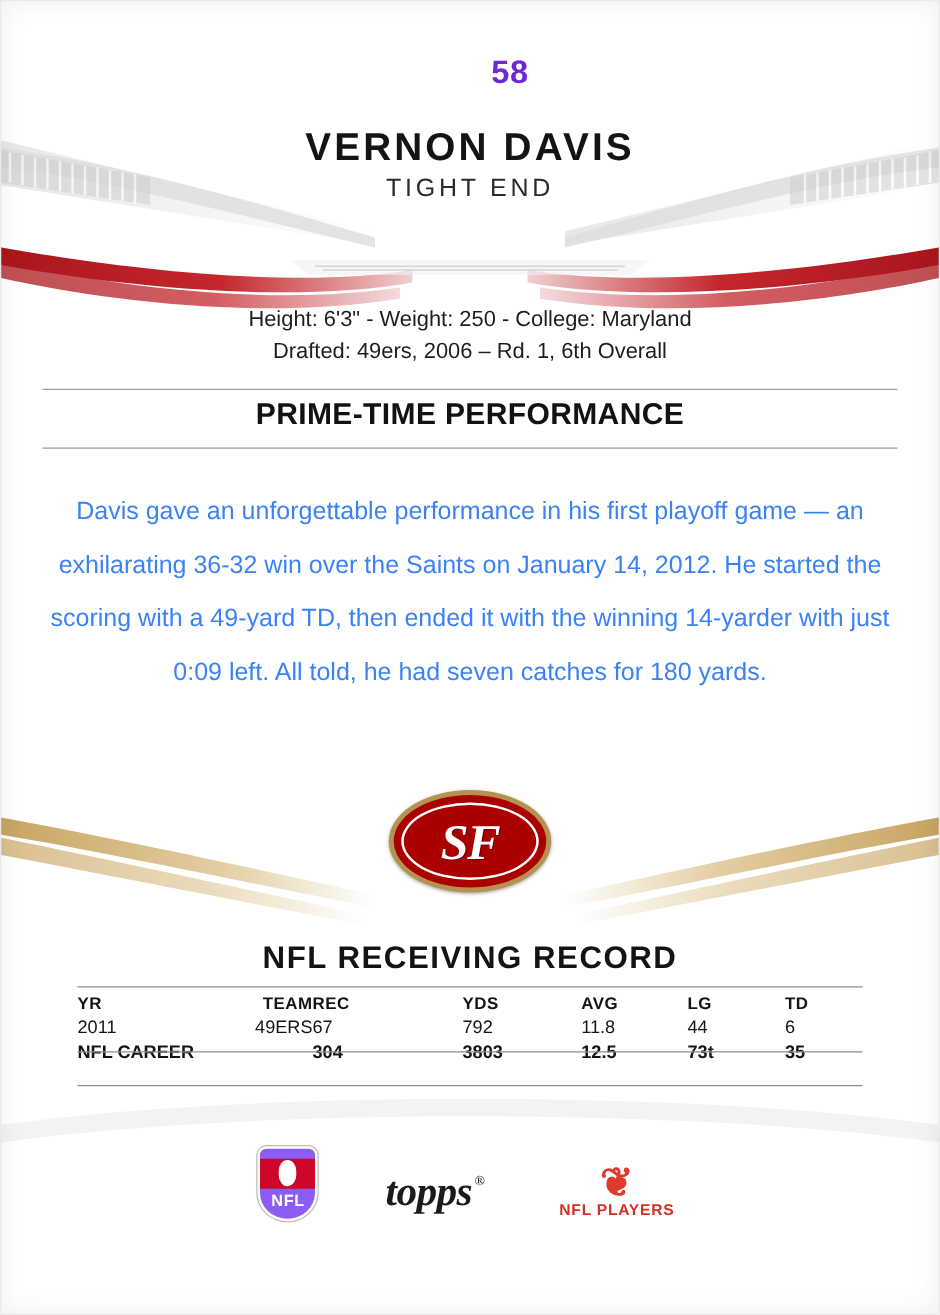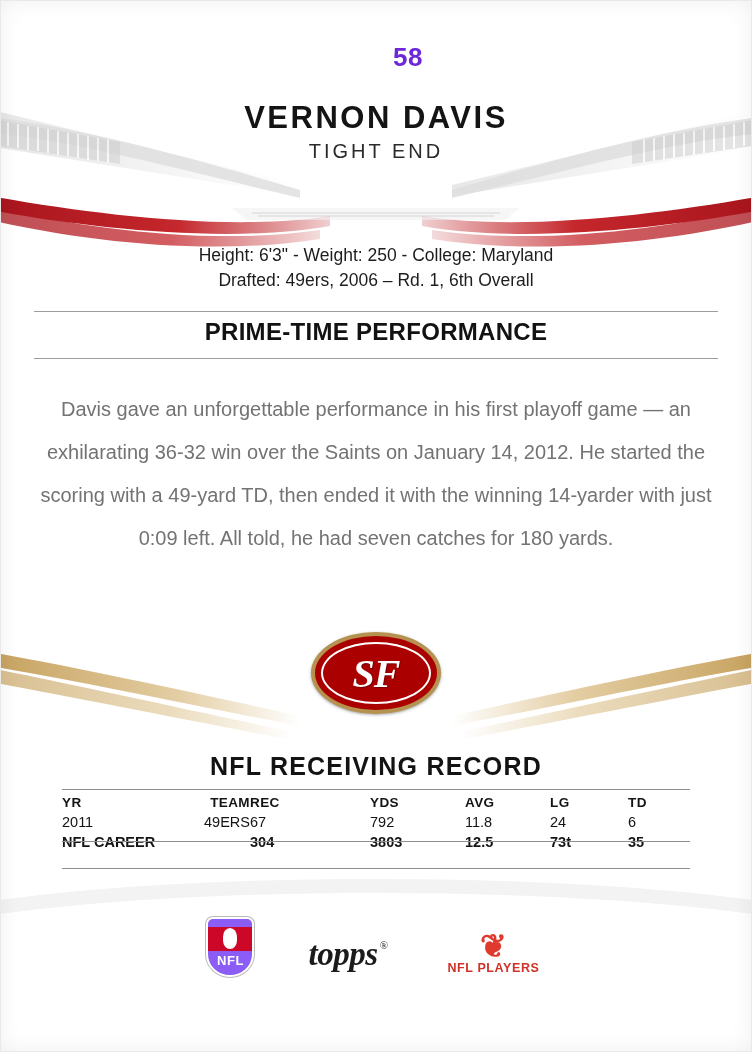--- a/index.html
+++ b/index.html
@@ -118,21 +118,21 @@
   }
 
   .blurb {
     position: absolute;
     top: 388px;
     left: 30px;
     width: 692px;
     text-align: center;
     font-size: 20px;
     line-height: 43px;
-    color: #737373;
+    color: #3b82f6;
   }
 
   
   .logo-wrap {
     position: absolute;
     top: 632px;
     left: 311px;
     width: 130px;
     height: 82px;
   }
@@ -473,21 +473,21 @@
           <th class="col-td">TD</th>
         </tr>
       </thead>
       <tbody>
         <tr>
           <td class="col-yr">2011</td>
           <td class="col-team">49ERS</td>
           <td class="col-rec">67</td>
           <td class="col-yds">792</td>
           <td class="col-avg">11.8</td>
-          <td class="col-lg">24</td>
+          <td class="col-lg">44</td>
           <td class="col-td">6</td>
         </tr>
         <tr class="career">
           <td class="col-yr" colspan="2">NFL CAREER</td>
           <td class="col-rec">304</td>
           <td class="col-yds">3803</td>
           <td class="col-avg">12.5</td>
           <td class="col-lg">73t</td>
           <td class="col-td">35</td>
         </tr>

